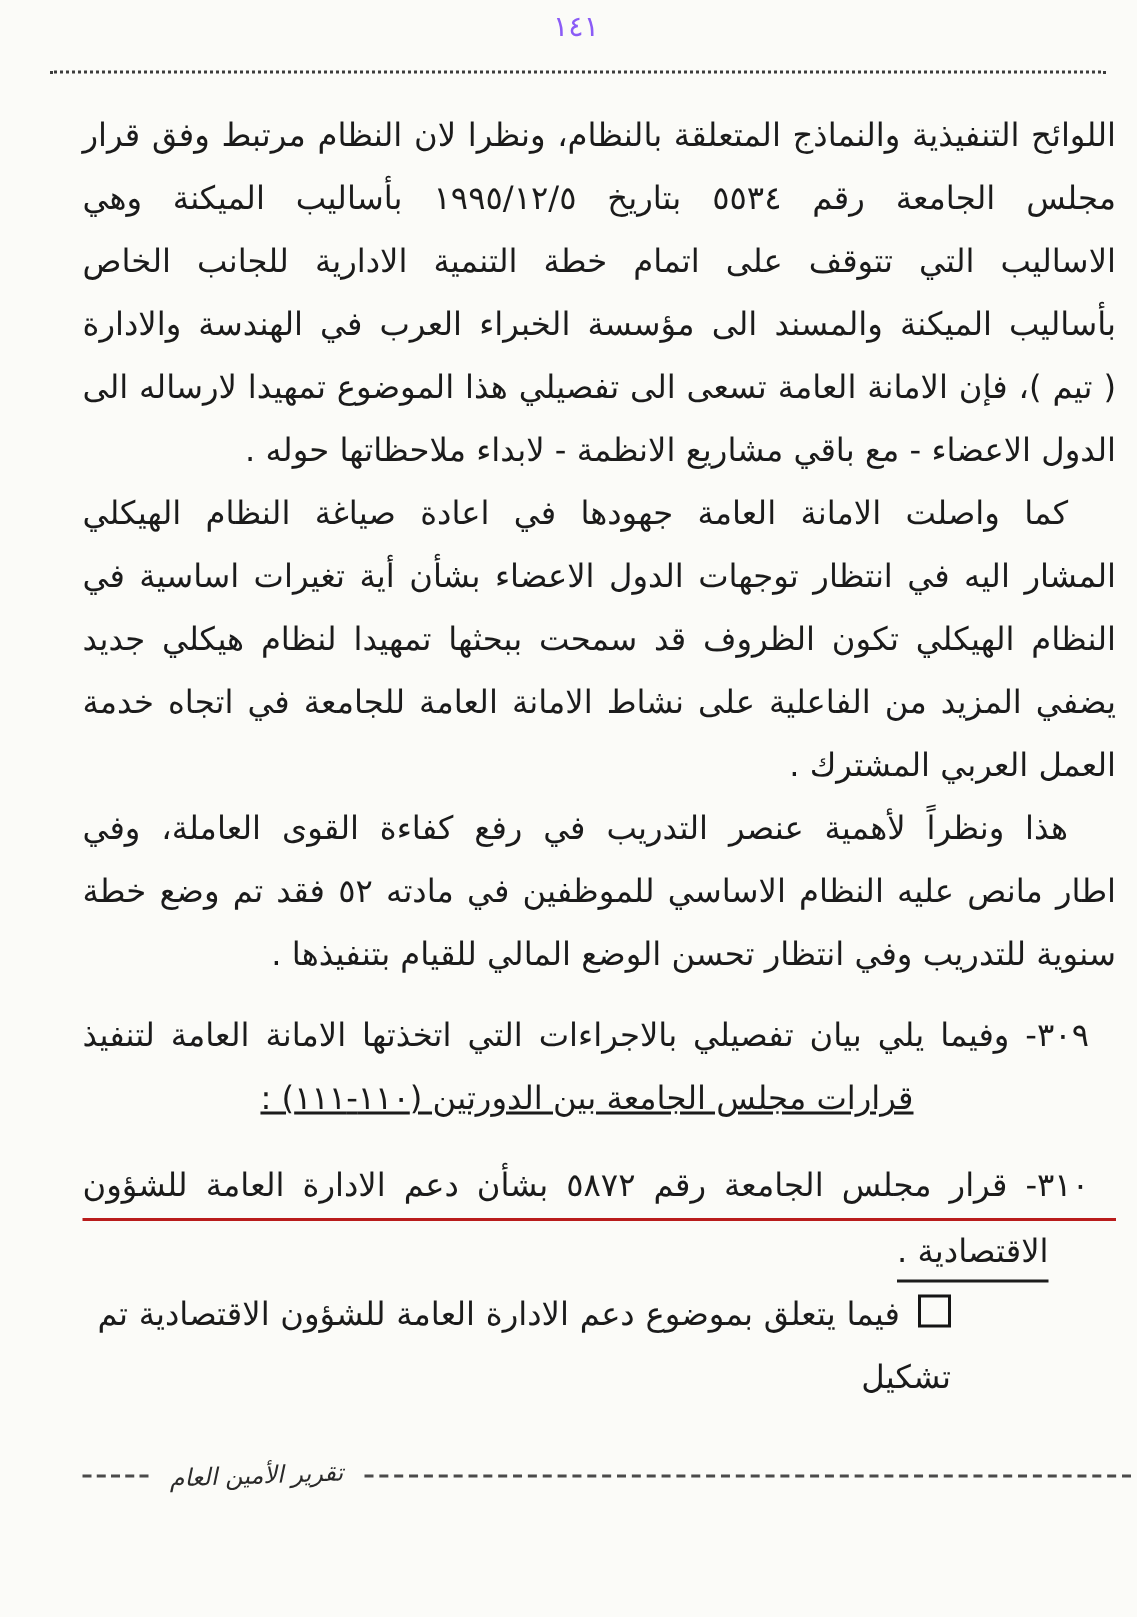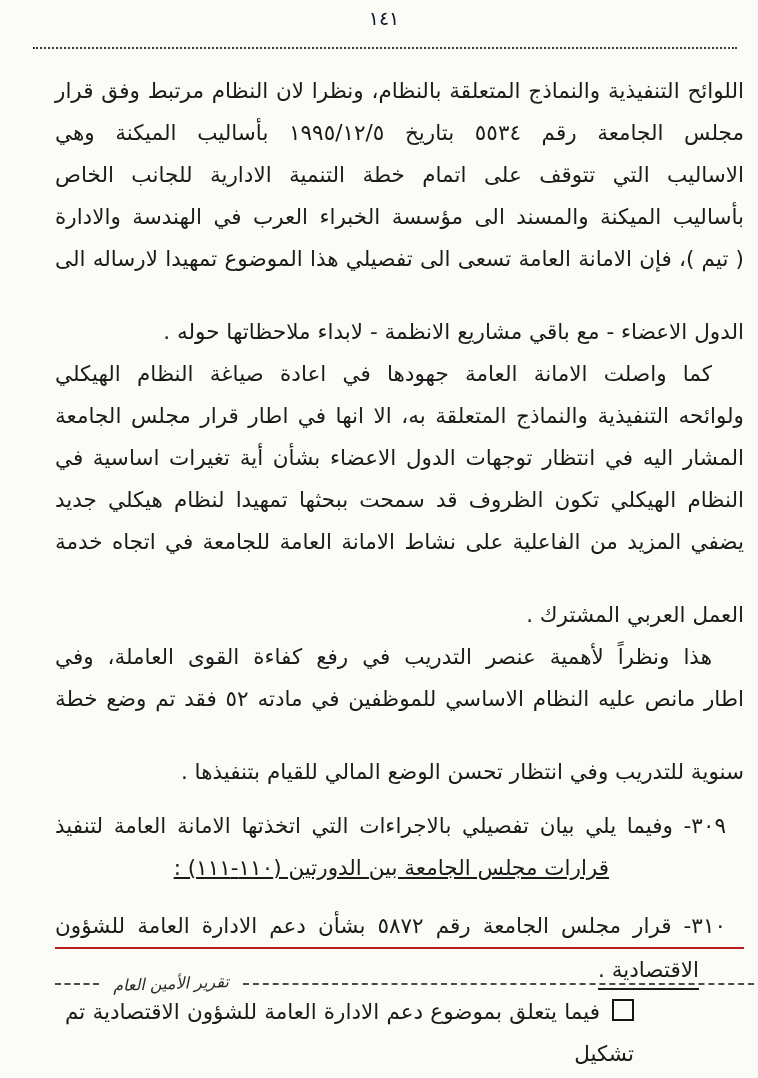--- a/index.html
+++ b/index.html
@@ -8,34 +8,34 @@
     background:#fbfbf8;
     font-family:"DejaVu Sans", sans-serif;
     color:#1b1b1b;
     position:relative;
     overflow:hidden;
   }
   .page{position:absolute;inset:0;}
   .page-number{
     position:absolute;top:7px;left:0;right:0;
     text-align:center;font-size:19px;letter-spacing:10px;text-indent:10px;
-    color:#0f172a;
+    color:#8b5cf6;
   }
   .header-rule{
     position:absolute;top:47px;left:33px;right:21px;height:0;
     border-top:2px dotted #3c3c3c;
   }
   .content{
     position:absolute;top:70px;left:55px;right:14px;
     direction:rtl;
     font-size:21.5px;
     line-height:42px;
   }
   .line{text-align:justify;text-align-last:justify;}
-  .line.last{text-align:right;text-align-last:right;margin-top:31px;}
+  .line.last{text-align:right;text-align-last:right;}
   .indent{padding-right:32px;}
   .item{padding-right:18px;}
   .gap-sm{height:12px;}
   .gap-md{height:16px;}
   .u-full{border-bottom:2px solid #b91c1c;}
   .item309-l2{text-align:right;text-align-last:right;padding-right:135px;text-decoration:underline;}
   .item310-l2{text-align:right;text-align-last:right;padding-right:45px;}
   .u-text{display:inline-block;border-bottom:2px solid #1c1c1c;padding-bottom:1px;line-height:34px;text-align:right;}
   .bullet{padding-right:110px;padding-left:10px;}
   .checkbox{
@@ -71,21 +71,20 @@
   <div class="content">
 
     <div class="line">اللوائح التنفيذية والنماذج المتعلقة بالنظام، ونظرا لان النظام مرتبط وفق قرار</div>
     <div class="line">مجلس الجامعة رقم ٥٥٣٤ بتاريخ ١٩٩٥/١٢/٥ بأساليب الميكنة وهي</div>
     <div class="line">الاساليب التي تتوقف على اتمام خطة التنمية الادارية للجانب الخاص</div>
     <div class="line">بأساليب الميكنة والمسند الى مؤسسة الخبراء العرب في الهندسة والادارة</div>
     <div class="line">( تيم )، فإن الامانة العامة تسعى الى تفصيلي هذا الموضوع تمهيدا لارساله الى</div>
     <div class="line last">الدول الاعضاء - مع باقي مشاريع الانظمة - لابداء ملاحظاتها حوله .</div>
 
     <div class="line indent">كما واصلت الامانة العامة جهودها في اعادة صياغة النظام الهيكلي</div>
-    <div class="line">ولوائحه التنفيذية والنماذج المتعلقة به، الا انها في اطار قرار مجلس الجامعة</div>
     <div class="line">المشار اليه في انتظار توجهات الدول الاعضاء بشأن أية تغيرات اساسية في</div>
     <div class="line">النظام الهيكلي تكون الظروف قد سمحت ببحثها تمهيدا لنظام هيكلي جديد</div>
     <div class="line">يضفي المزيد من الفاعلية على نشاط الامانة العامة للجامعة في اتجاه خدمة</div>
     <div class="line last">العمل العربي المشترك .</div>
 
     <div class="line indent">هذا ونظراً لأهمية عنصر التدريب في رفع كفاءة القوى العاملة، وفي</div>
     <div class="line">اطار مانص عليه النظام الاساسي للموظفين في مادته ٥٢ فقد تم وضع خطة</div>
     <div class="line last">سنوية للتدريب وفي انتظار تحسن الوضع المالي للقيام بتنفيذها .</div>
 
     <div class="gap-sm"></div>

